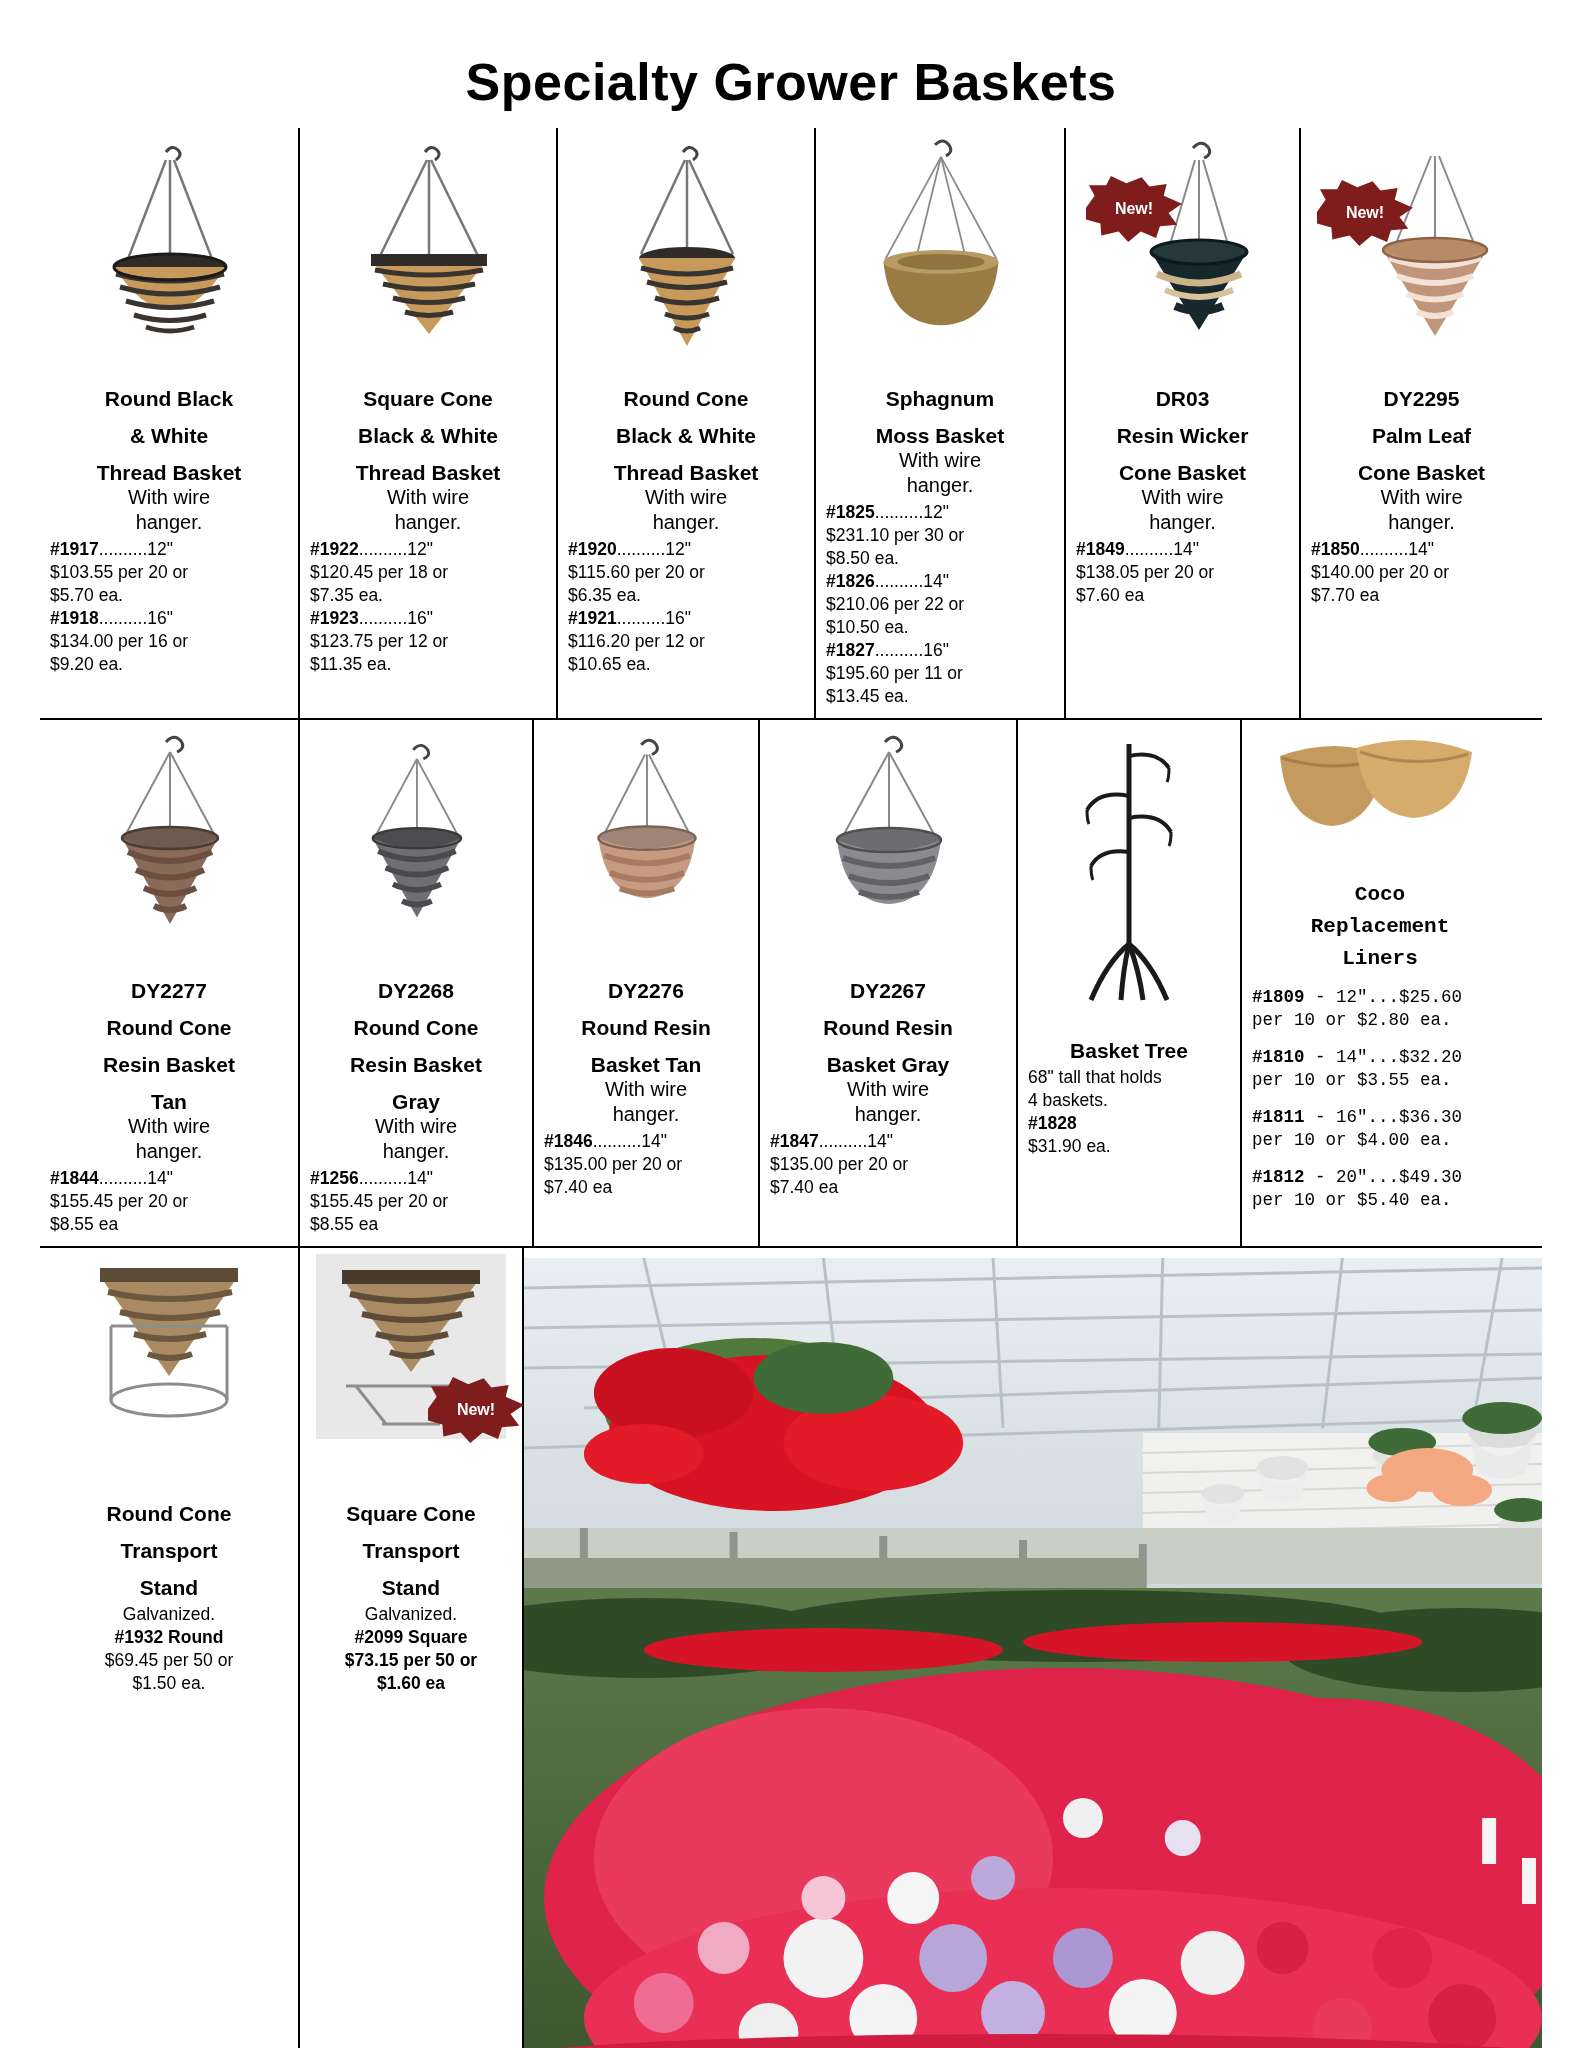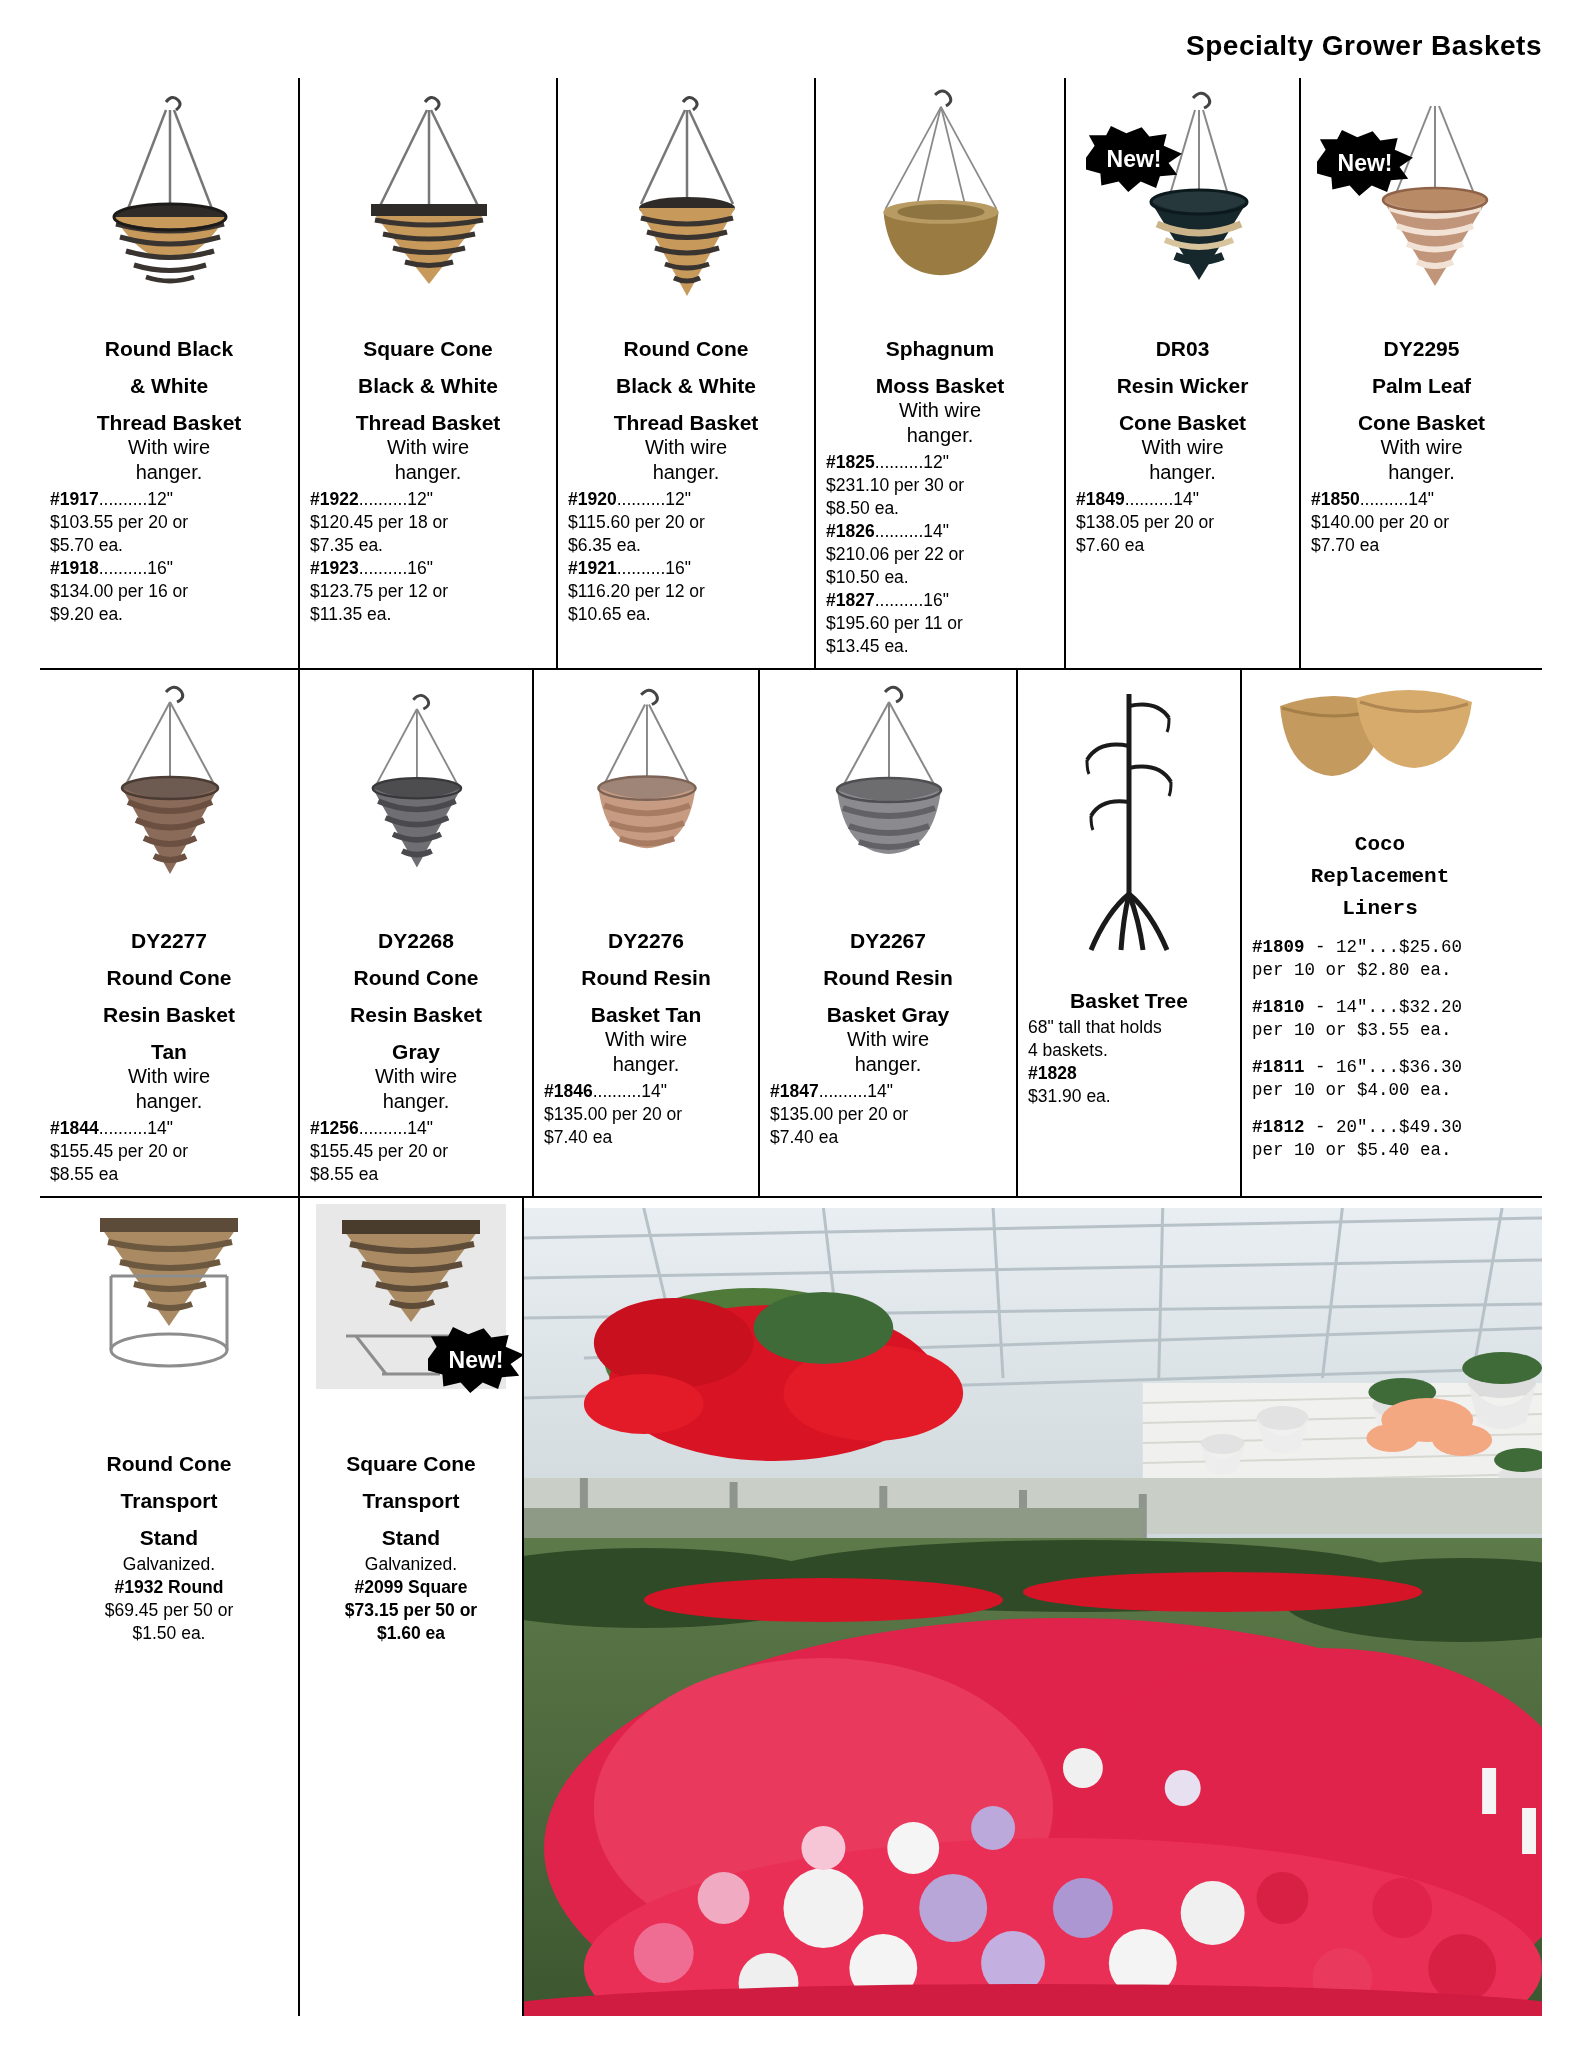--- a/index.html
+++ b/index.html
@@ -16,25 +16,25 @@
     overflow: hidden;
   }
   .page {
     position: relative;
     width: 1582px;
     height: 2048px;
     box-sizing: border-box;
     padding: 0 40px;
   }
   h1.page-title {
-    text-align: right;
-    font-size: 28px;
+    text-align: center;
+    font-size: 52px;
     font-weight: bold;
     letter-spacing: 0.5px;
-    margin: 30px 0 16px 0;
+    margin: 52px 0 16px 0;
   }
 
   
   .row {
     display: flex;
     position: relative;
   }
   .row1 { border-bottom: 2px solid #000; }
   .row2 { border-bottom: 2px solid #000; }
 
@@ -94,24 +94,24 @@
   }
   .specs .sku { font-weight: bold; }
   .specs p { margin: 0; }
   .center { text-align: center; }
 
   
   .burst {
     position: absolute;
     width: 96px;
     height: 66px;
-    background: #000000;
+    background: #7f1d1d;
     color: #fff;
     font-weight: bold;
-    font-size: 23px;
+    font-size: 16px;
     display: flex;
     align-items: center;
     justify-content: center;
     clip-path: polygon(
       0% 48%, 9% 30%, 3% 14%, 21% 14%, 26% 0%, 42% 11%,
       58% 2%, 66% 16%, 84% 12%, 81% 30%, 100% 42%, 86% 56%,
       95% 74%, 77% 76%, 73% 94%, 57% 84%, 44% 100%, 34% 84%,
       16% 90%, 15% 72%, 0% 66%);
     z-index: 5;
     text-align: center;

